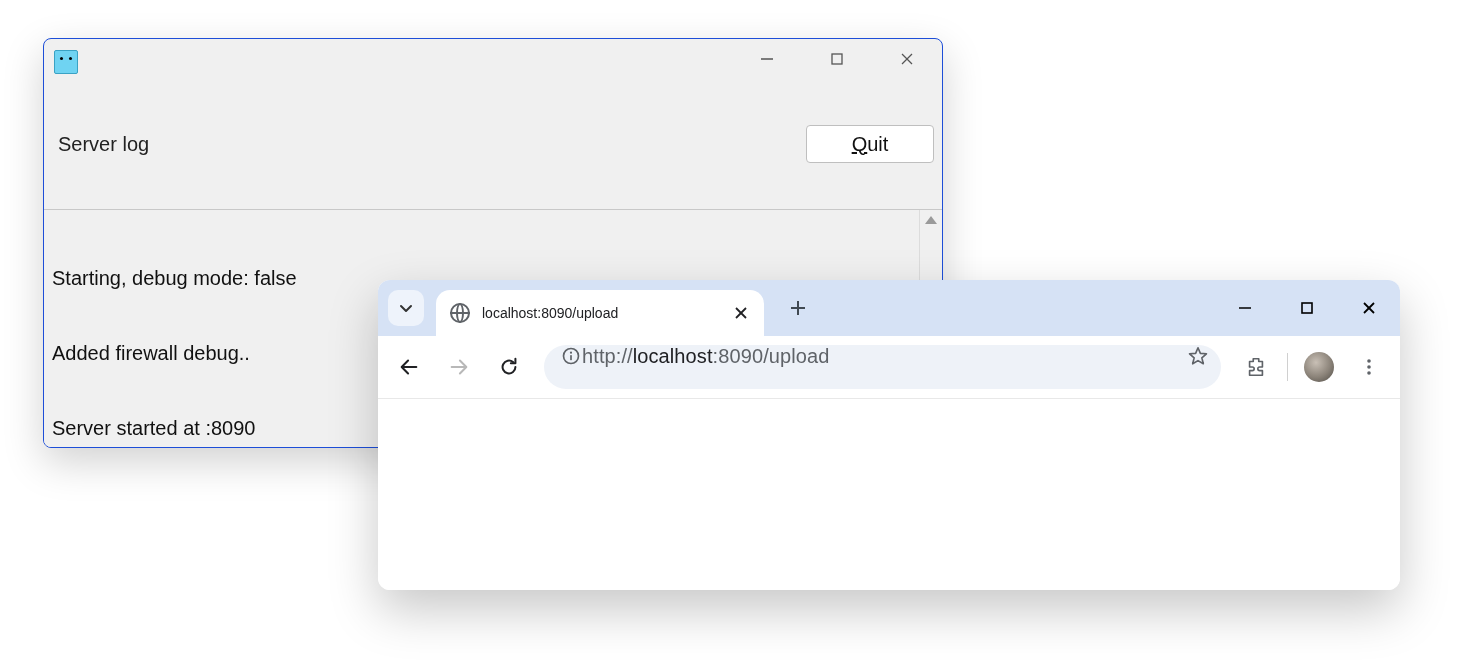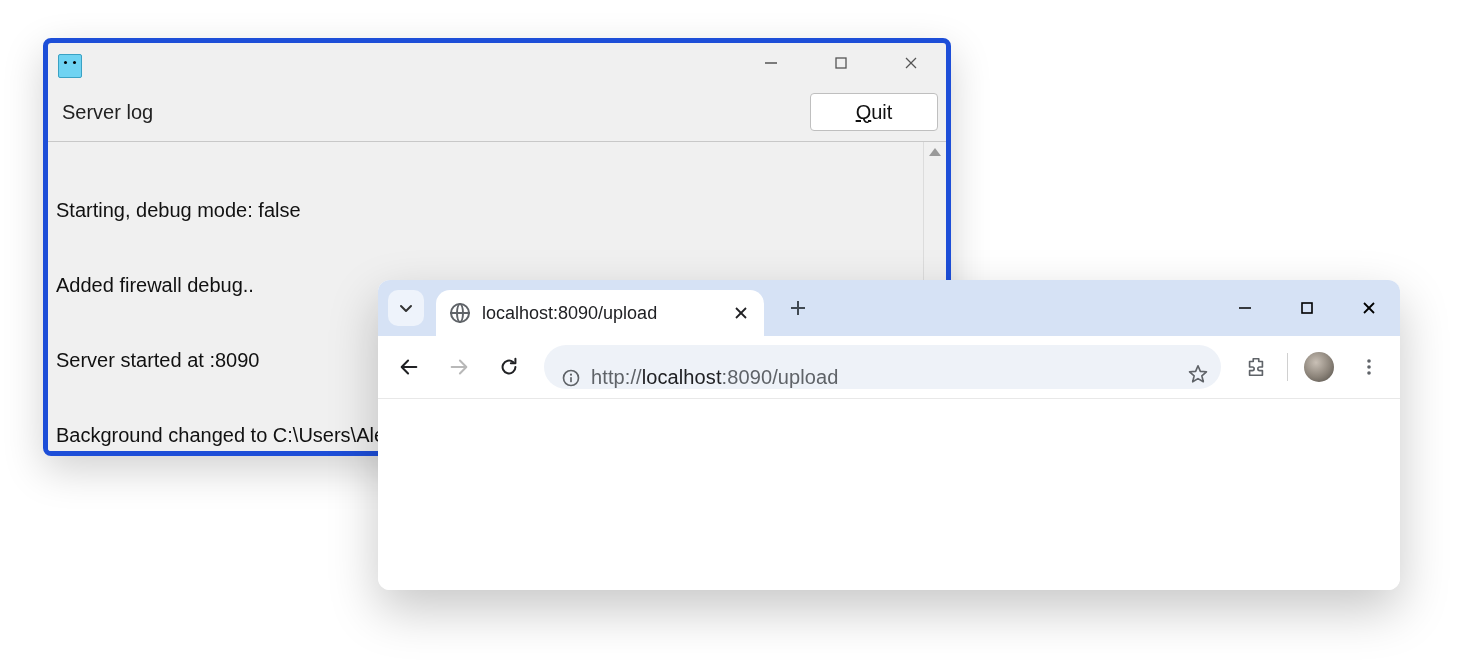--- a/index.html
+++ b/index.html
@@ -14,26 +14,27 @@
   }
 
   
   .app-window {
     position: absolute;
     left: 43px;
     top: 38px;
     width: 898px;
     height: 408px;
     background: #f0f0f0;
-    border: 5px solid #1d4ed8;
+    border: 1px solid #1d4ed8;
     border-radius: 8px;
     box-shadow: 0 14px 40px rgba(0,0,0,0.18);
     overflow: hidden;
     display: flex;
     flex-direction: column;
+    gap: 36px;
   }
   .app-titlebar {
     height: 40px;
     display: flex;
     align-items: center;
     padding: 0 0 0 10px;
   }
   .app-icon {
     width: 22px; height: 22px;
     background: #6fd3f2;
@@ -179,21 +180,21 @@
     content: "";
     position: absolute;
     top: -2px; bottom: -2px; left: 50%;
     width: 8px;
     border: 2px solid #5f6368;
     border-radius: 50%;
     transform: translateX(-50%);
     box-sizing: border-box;
   }
   .tab-title {
-    font-size: 18px;
+    font-size: 14px;
     color: #202124;
   }
   .tab-close {
     margin-left: auto;
     width: 18px; height: 18px;
     display: flex; align-items: center; justify-content: center;
     color: #202124;
   }
   .new-tab-btn {
     width: 36px; height: 36px;
@@ -227,23 +228,23 @@
     color: #5f6368;
     border-radius: 50%;
   }
   .nav-btn.disabled { color: #b8b8b8; }
   .omnibox {
     flex: 1;
     height: 44px;
     background: #eef2f8;
     border-radius: 22px;
     display: flex;
-    align-items: flex-end;
+    align-items: flex-start;
     padding: 0 12px 0 16px;
-    gap: 9px;
+    gap: 0;
     margin: 0 6px;
   }
   .site-info-icon {
     width: 22px; height: 22px;
     color: #5f6368;
     display: flex; align-items: center; justify-content: center;
   }
   .url-text { font-size: 20px; color: #5f6368; letter-spacing: 0.1px; }
   .url-black { color: #202124; }
   .bookmark-icon {

